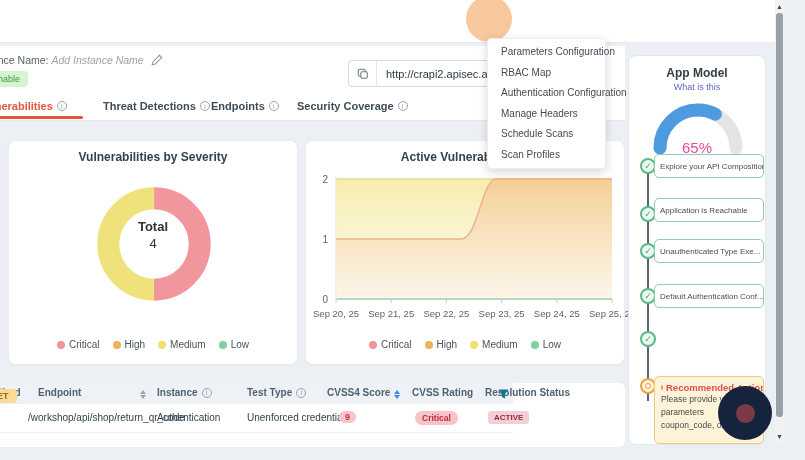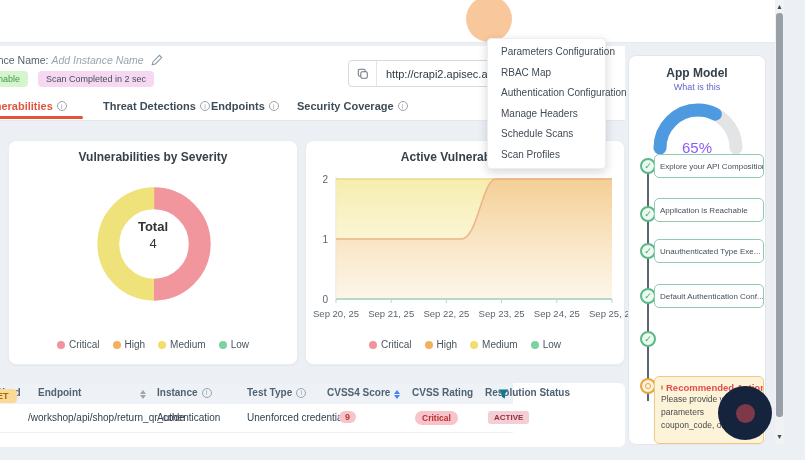--- a/index.html
+++ b/index.html
@@ -76,21 +76,21 @@
   .pill { display:inline-block; font-weight:bold; border-radius:8px; }
   .pill-get { top:6px; background:#fbd996; color:#a16a12; font-size:9px; padding:2px 8px; border-radius:4px; }
   .pill-score { top:7px; background:#f6c4c9; color:#c03a3a; font-size:9px; padding:1px 6px; border-radius:7px; }
   .pill-critical { top:7px; background:#f6c4c9; color:#b93038; font-size:8.5px; padding:2px 7px; }
   .pill-active { top:7px; background:#f3ced6; color:#93303c; font-size:8px; padding:2px 6px; border-radius:3px; }
 
   
   .panel { left:653px; top:55px; width:138px; height:390px; background:#fff; border:1px solid #e3e7ea; border-radius:8px; z-index:7; }
   .panel-title { left:0; top:10px; width:100%; text-align:center; font-size:12px; font-weight:bold; color:#333e47; }
   .panel-sub { left:0; top:26px; width:100%; text-align:center; font-size:9px; color:#6168c8; cursor:pointer; }
-  .gauge-label { left:0; top:83px; width:100%; text-align:center; font-size:15px; color:#8b5cf6; }
+  .gauge-label { left:0; top:83px; width:100%; text-align:center; font-size:15px; color:#ec4899; }
   .tline { left:18px; top:105px; width:2px; height:240px; background:#5a6570; }
   .node { left:11px; width:16px; height:16px; border-radius:50%; display:flex; align-items:center; justify-content:center; }
   .node-green { border:2px solid #5cb885; background:#eafaf1; color:#4aa572; font-size:9px; }
   .node-orange { border:2px solid #e8a43f; background:#fdf3dc; }
   .ring { width:6px; height:6px; border:1.5px solid #e8a43f; border-radius:50%; }
   .step-box { left:25px; width:110px; height:24px; background:#fff; border:1px solid #8fcbb3; border-radius:5px; font-size:8px; color:#44505a; display:flex; align-items:center; padding:0 5px; white-space:nowrap; overflow:hidden; }
   .rec-box { left:25px; top:320px; width:110px; height:68px; background:#fdf3d9; border:1px solid #f0c987; border-radius:5px; padding:5px 6px; overflow:hidden; }
   .rec-title { font-size:9.5px; font-weight:bold; color:#e24d4d; white-space:nowrap; display:flex; align-items:center; gap:3px; }
   .rec-title .ring { border-color:#e09a3c; width:5px; height:5px; }
   .rec-line { font-size:8.5px; color:#4a4a4a; line-height:13px; white-space:nowrap; }
@@ -157,21 +157,20 @@
 
   <div class="abs band"></div>
   <div class="abs inst-row">
     <span>Instance Name:</span>
     <span class="inst-placeholder">Add Instance Name</span>
     <svg class="pencil" style="display:inline-block;vertical-align:-3px;margin-left:3px" viewBox="0 0 16 16">
           <path d="M2.5 13.5l1-3.6 7.3-7.3 2.6 2.6-7.3 7.3z" fill="none" stroke="currentColor" stroke-width="1.2"></path>
         </svg>
   </div>
   <span class="abs badge badge-green" style="left:-6px">Reachable</span>
-  <span class="abs badge badge-pink" style="left:63px">Scan Completed in 2 sec</span>
 
   <div class="abs url-field">
     <span class="copy-seg">
       <svg width="12" height="12" viewBox="0 0 14 14">
             <rect x="4.5" y="4.5" width="7.5" height="7.5" rx="1.5" fill="none" stroke="currentColor" stroke-width="1.2"></rect>
             <path d="M9.5 4.5V3a1.5 1.5 0 0 0-1.5-1.5H3A1.5 1.5 0 0 0 1.5 3v5A1.5 1.5 0 0 0 3 9.5h1.5" fill="none" stroke="currentColor" stroke-width="1.2"></path>
           </svg>
     </span>
     <span class="url-text">http://crapi2.apisec.ai</span>
   </div>

